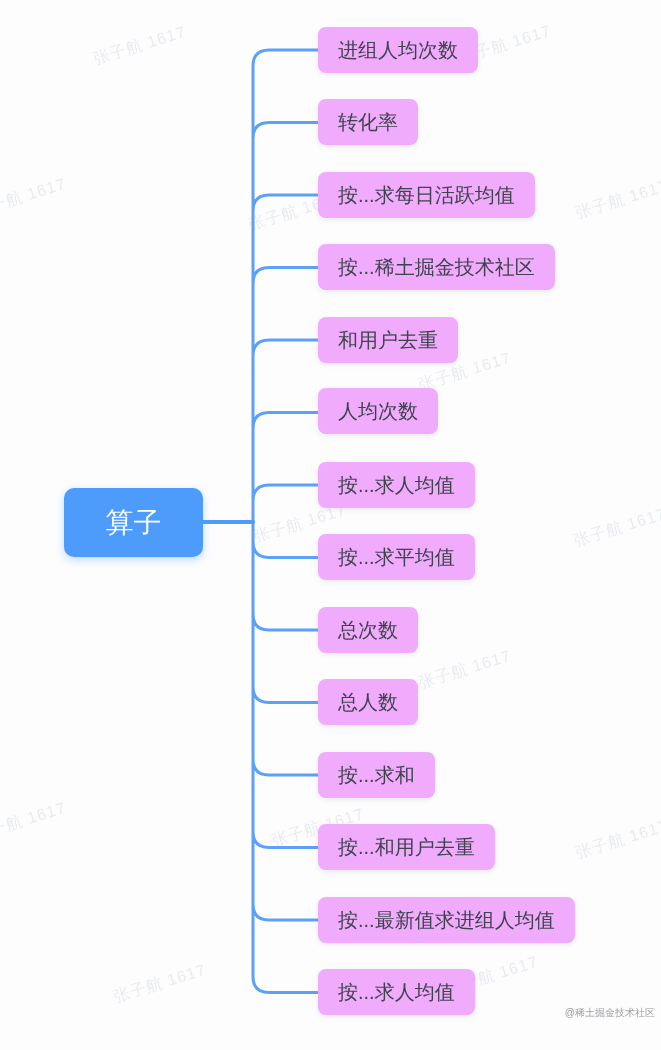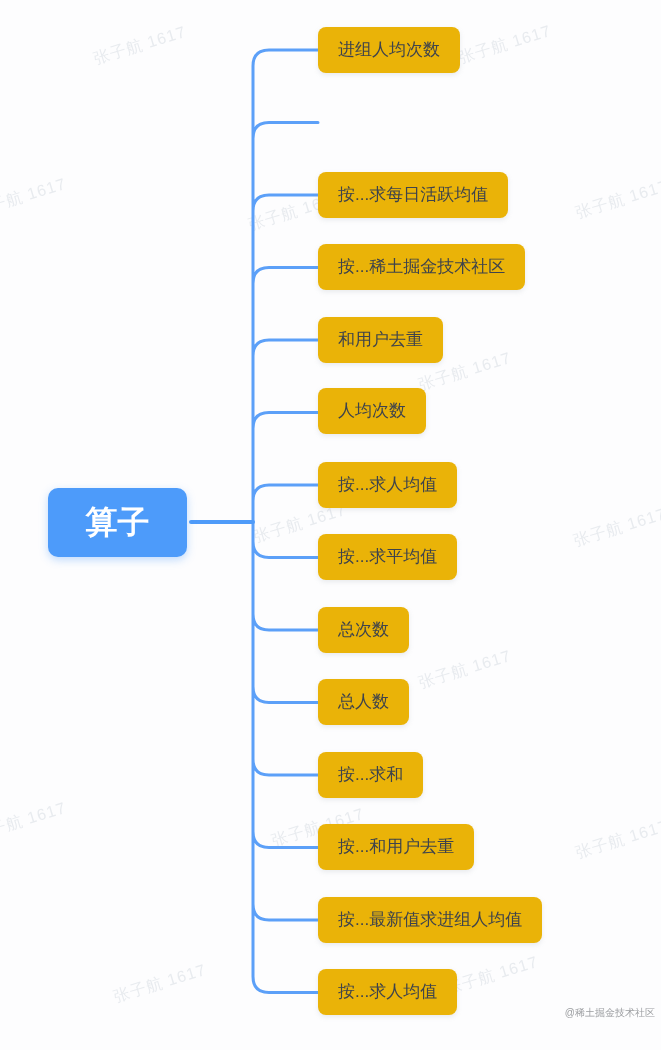--- a/index.html
+++ b/index.html
@@ -16,32 +16,32 @@
     font-size:16px;letter-spacing:1px;
     color:rgba(185,195,206,0.30);
     white-space:nowrap;
     transform:translate(-50%,-50%) rotate(-17deg);
     user-select:none;
   }
   .node{
     position:absolute;left:318px;z-index:2;
     height:46px;line-height:46px;
     padding:0 20px;
-    background:#eab308;
+    background:#f0abfc;
     border-radius:8px;
     box-shadow:0 2px 5px rgba(140,150,160,0.18);
-    color:#3e434c;font-size:17px;
+    color:#3e434c;font-size:20px;
     white-space:nowrap;
   }
   .root-node{
-    position:absolute;left:48px;top:488px;z-index:2;
+    position:absolute;left:64px;top:488px;z-index:2;
     width:139px;height:69px;line-height:69px;
     background:#4d9bfa;border-radius:10px;
     box-shadow:0 3px 8px rgba(77,155,250,0.35);
-    color:#ffffff;font-size:32px;font-weight:700;
+    color:#ffffff;font-size:28px;font-weight:400;
     text-align:center;white-space:nowrap;
   }
   .credit{
     position:absolute;right:6px;top:1006px;z-index:3;
     font-size:10px;color:#9b9da0;white-space:nowrap;
   }
 </style>
 </head>
 <body>
 
@@ -63,20 +63,21 @@
   <span class="wm" style="left:492px;top:976px">张子航 1617</span>
 
   <svg class="connectors" width="661" height="1050">
     <path id="branch-paths" fill="none" stroke-width="3" stroke-linecap="round" d="M253 66 V976.5 M253 66 Q253 50 269 50 H318 M253 138.5 Q253 122.5 269 122.5 H318 M253 211 Q253 195 269 195 H318 M253 283.5 Q253 267.5 269 267.5 H318 M253 356 Q253 340 269 340 H318 M253 428.5 Q253 412.5 269 412.5 H318 M253 501 Q253 485 269 485 H318 M253 541.5 Q253 557.5 269 557.5 H318 M253 614 Q253 630 269 630 H318 M253 686.5 Q253 702.5 269 702.5 H318 M253 759 Q253 775 269 775 H318 M253 831.5 Q253 847.5 269 847.5 H318 M253 904 Q253 920 269 920 H318 M253 976.5 Q253 992.5 269 992.5 H318 " stroke="#5ca0f8"></path>
     <path id="root-connector" fill="none" stroke-width="4" stroke-linecap="round" d="M191 522 H253" stroke="#4f9bf9"></path>
   </svg>
 
   <div class="root-node">算子</div>
 
   <div class="node" style="top:27px">进组人均次数</div>
+  <div class="node" style="top:99px">转化率</div>
   <div class="node" style="top:172px">按...求每日活跃均值</div>
   <div class="node" style="top:244px">按...稀土掘金技术社区</div>
   <div class="node" style="top:317px">和用户去重</div>
   <div class="node" style="top:388px">人均次数</div>
   <div class="node" style="top:462px">按...求人均值</div>
   <div class="node" style="top:607px">总次数</div>
   <div class="node" style="top:534px">按...求平均值</div>
   <div class="node" style="top:679px">总人数</div>
   <div class="node" style="top:752px">按...求和</div>
   <div class="node" style="top:824px">按...和用户去重</div>

